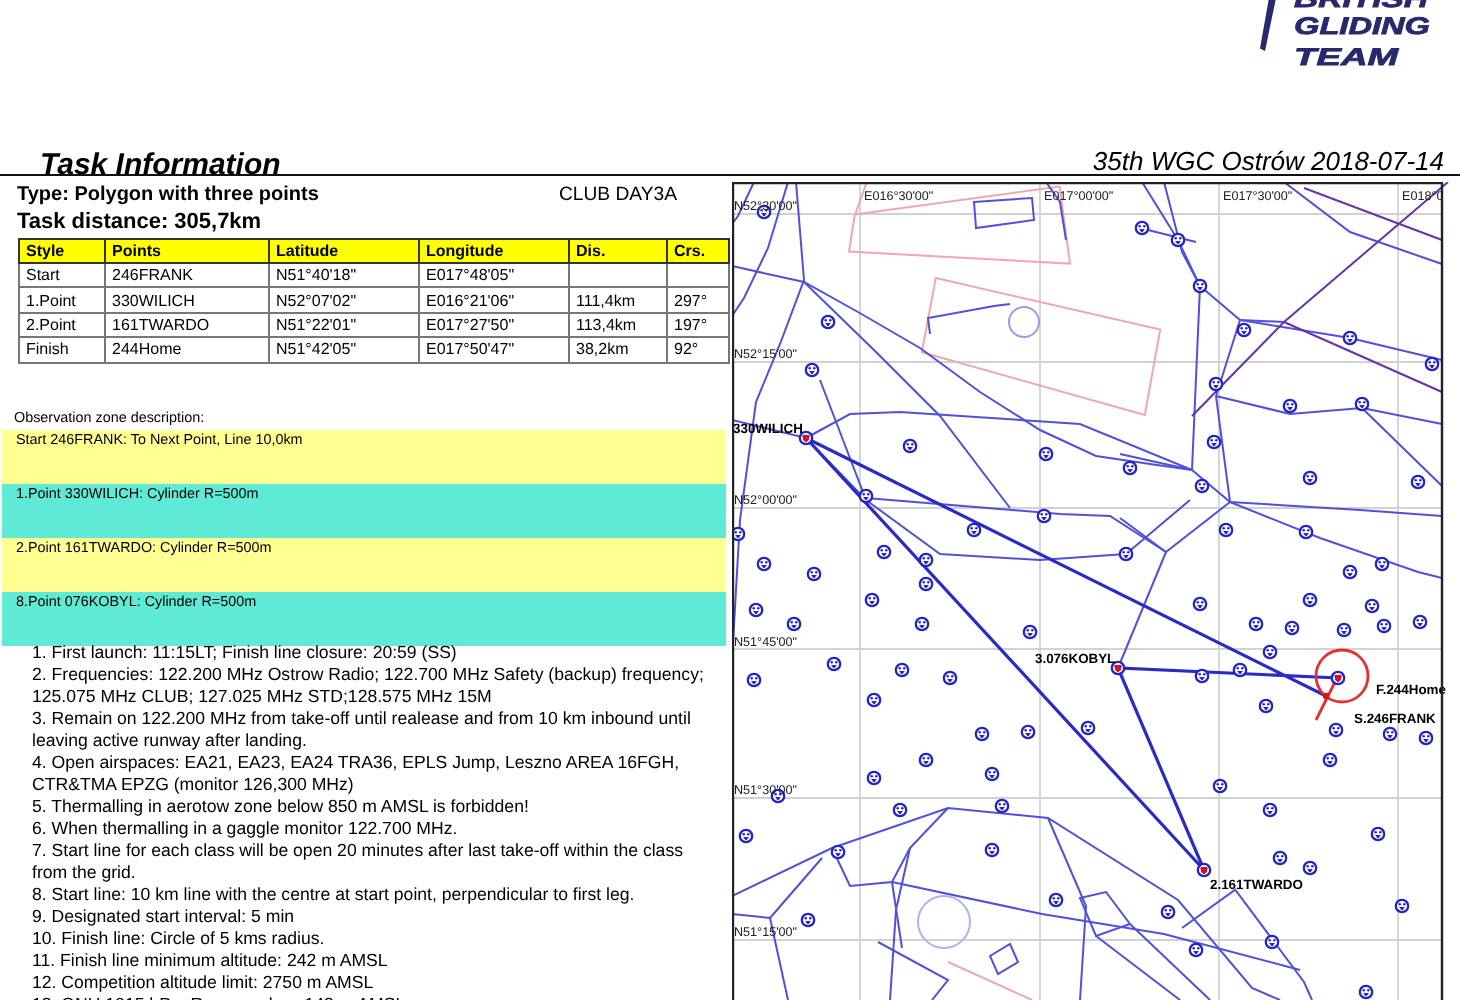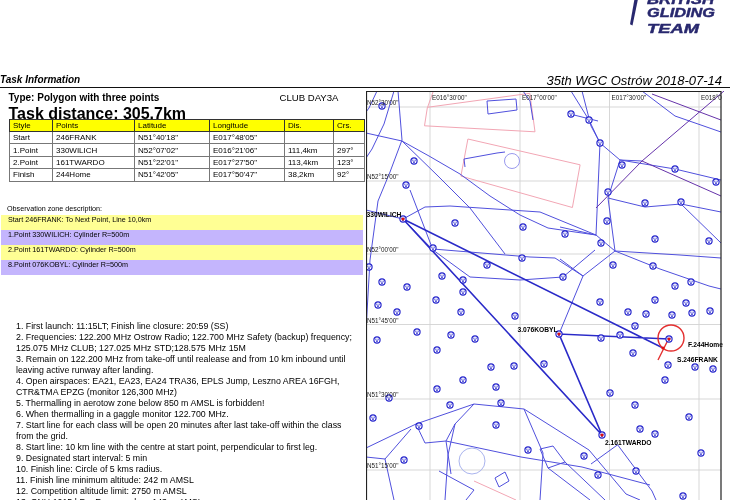--- a/index.html
+++ b/index.html
@@ -1,31 +1,31 @@
 <!DOCTYPE html>
 <html><head>
 <meta charset="utf-8">
 <style>
 html,body{margin:0;padding:0;}
 body{width:730px;height:500px;background:#fff;font-family:"Liberation Sans",sans-serif;position:relative;overflow:hidden;color:#000;}
 .abs{position:absolute;}
-#title{left:0;top:74px;font-size:10px;font-weight:bold;font-style:italic;}
+#title{left:20px;top:74px;font-size:15px;font-weight:bold;font-style:italic;}
 #title2{right:8px;top:72.8px;font-size:13px;font-style:italic;}
 #rule{left:0px;top:87px;width:730px;height:0;border-top:1.3px solid #111;}
 #typeline{left:8.5px;top:92px;font-size:10px;font-weight:bold;}
 #clubline{left:259px;top:92px;width:100px;text-align:center;font-size:9.6px;font-weight:normal;}
-#distline{left:8.5px;top:104.5px;font-size:16px;font-weight:bold;}
+#distline{left:8.5px;top:104.5px;font-size:11px;font-weight:bold;}
 table#tt{position:absolute;left:9px;top:118.5px;border-collapse:collapse;font-size:8px;table-layout:fixed;}
 table#tt td,table#tt th{border:1px solid #777;padding:0 0 0 3px;text-align:left;font-weight:normal;height:11.4px;overflow:hidden;white-space:nowrap;}
-table#tt tr.hd th{background:#ffff00;font-weight:normal;height:11.5px;border-color:#333;}
+table#tt tr.hd th{background:#ffff00;font-weight:bold;height:11.5px;border-color:#333;}
 table#tt{border:1px solid #333;}
 #obs{left:1px;top:203.5px;font-size:7.2px;}
-#obs .band{width:355px;height:15px;line-height:9.8px;padding-left:7px;}
+#obs .band{width:355px;height:27px;line-height:9.8px;padding-left:7px;}
 #obs .b1{background:#ffff94;}
-#obs .b2{background:#c4b5fd;}
+#obs .b2{background:#5eead4;}
 #list{left:16px;top:320.8px;font-size:8.8px;line-height:11.03px;width:700px;}
 </style>
 </head>
 <body>
 
 <div class="abs" id="logo" style="left:620px;top:0px;">
   <svg width="110" height="40" viewBox="620 0 110 40" style="font-family:&quot;Liberation Sans&quot;,sans-serif">
     <polygon points="634.3,0 637.8,0 632.5,25.5 630.0,24.3" fill="#28286e"></polygon>
     <text x="647" y="3.5" font-size="12" font-weight="bold" font-style="italic" fill="#28286e" stroke="#28286e" stroke-width="0.4" textLength="67" lengthAdjust="spacingAndGlyphs">BRITISH</text>
     <text x="647" y="16.8" font-size="12" font-weight="bold" font-style="italic" fill="#28286e" stroke="#28286e" stroke-width="0.4" textLength="68" lengthAdjust="spacingAndGlyphs">GLIDING</text>
@@ -73,21 +73,21 @@
         <td>E016°21'06"</td>
         <td>111,4km</td>
         <td>297°</td>
       </tr>
 <tr>
         <td>2.Point</td>
         <td>161TWARDO</td>
         <td>N51°22'01"</td>
         <td>E017°27'50"</td>
         <td>113,4km</td>
-        <td>123°</td>
+        <td>197°</td>
       </tr>
 <tr>
         <td>Finish</td>
         <td>244Home</td>
         <td>N51°42'05"</td>
         <td>E017°50'47"</td>
         <td>38,2km</td>
         <td>92°</td>
       </tr>
 </tbody>

